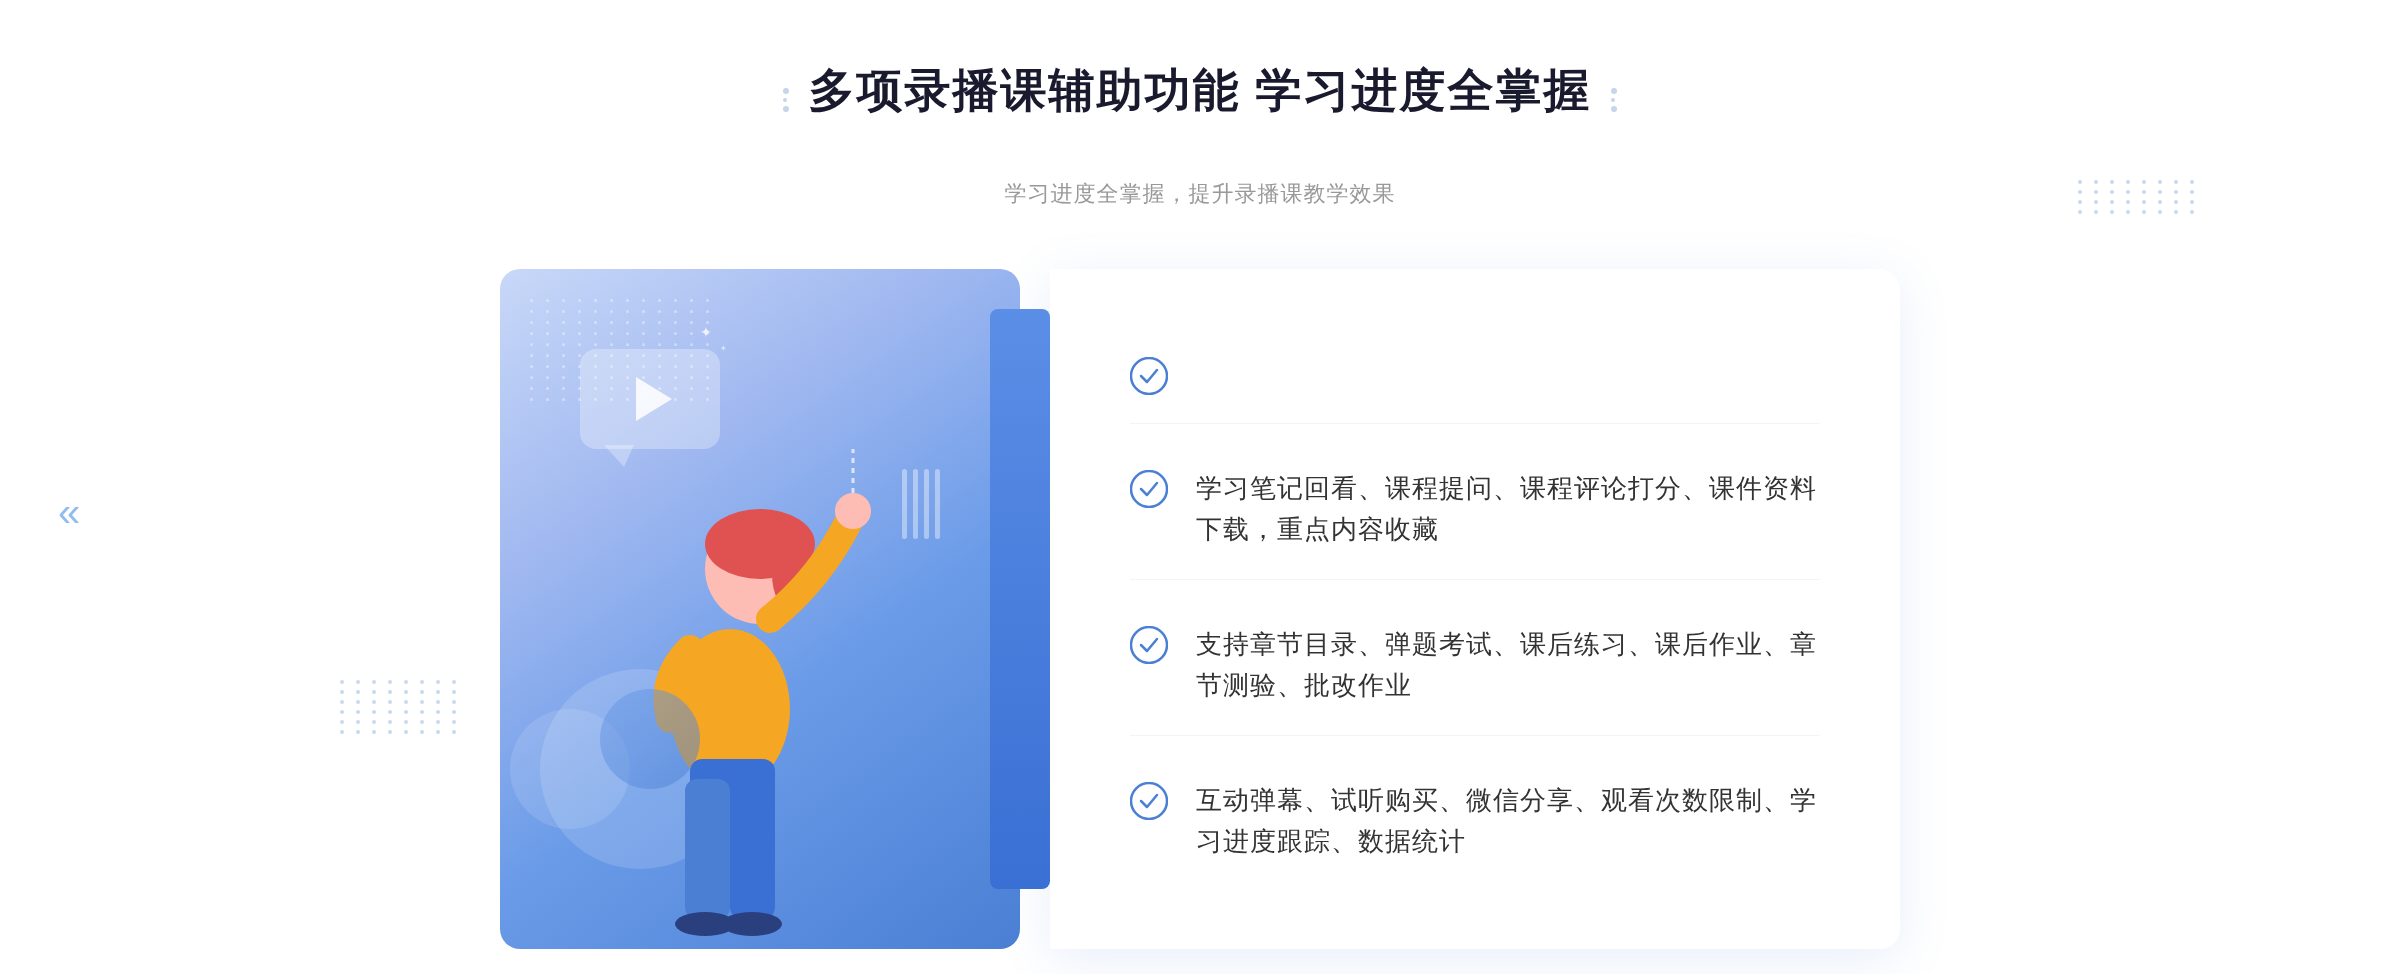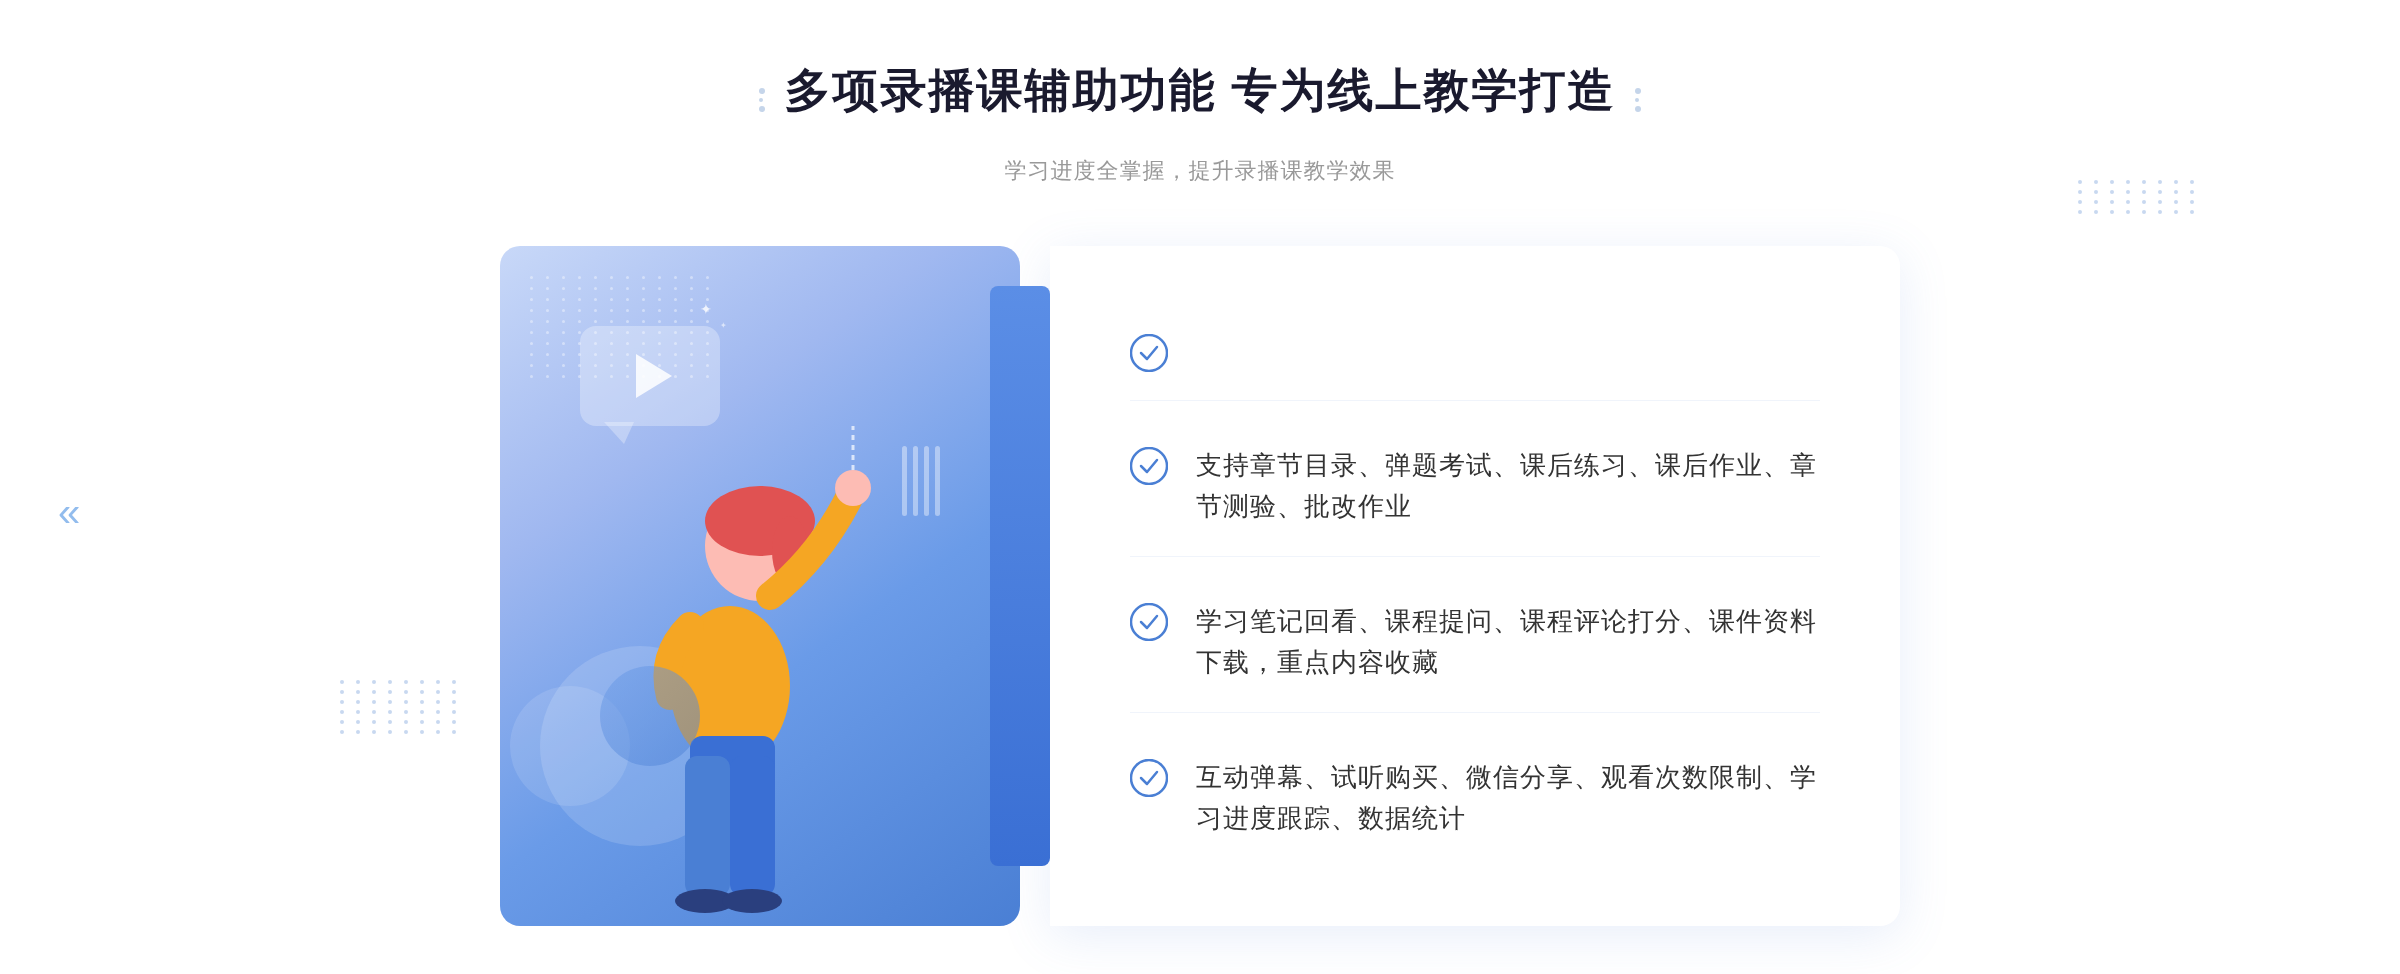--- a/index.html
+++ b/index.html
@@ -64,20 +64,21 @@
       text-align: center;
       margin-bottom: 18px;
     }
 
     .header-subtitle {
       font-size: 22px;
       color: #999999;
       text-align: right;
       margin-bottom: 60px;
       letter-spacing: 1px;
+      margin-top: 23px;
     }
 
     
     .main-content {
       display: flex;
       width: 1400px;
       align-items: stretch;
       position: relative;
     }
 
@@ -376,21 +377,21 @@
   </div>
 
   <div class="chevron-left">«</div>
 
   <div class="header-area">
     <div class="header-deco-dots">
       <span></span>
         <span></span>
         <span></span>
     </div>
-    <h1 class="header-title">多项录播课辅助功能 专为线上教学打造</h1>
+    <h1 class="header-title">多项录播课辅助功能 学习进度全掌握</h1>
     <div class="header-deco-dots">
       <span></span>
         <span></span>
         <span></span>
     </div>
   </div>
 
   <p class="header-subtitle">学习进度全掌握，提升录播课教学效果</p>
 
   <div class="main-content">
@@ -570,43 +571,43 @@
 
     </div>
 
     <div class="features-panel">
 
       <div class="feature-item">
         <svg class="check-icon" viewBox="0 0 38 38" xmlns="http://www.w3.org/2000/svg">
           <circle cx="19" cy="19" r="18" fill="none" stroke="#4a7fd4" stroke-width="2.5"></circle>
           <polyline points="11,19 17,25 27,13" fill="none" stroke="#4a7fd4" stroke-width="2.5" stroke-linecap="round" stroke-linejoin="round"></polyline>
         </svg>
+      </div>
+
+      <div class="feature-item">
+        <svg class="check-icon" viewBox="0 0 38 38" xmlns="http://www.w3.org/2000/svg">
+          <circle cx="19" cy="19" r="18" fill="none" stroke="#4a7fd4" stroke-width="2.5"></circle>
+          <polyline points="11,19 17,25 27,13" fill="none" stroke="#4a7fd4" stroke-width="2.5" stroke-linecap="round" stroke-linejoin="round"></polyline>
+        </svg>
+        <span class="feature-text">学习笔记回看、课程提问、课程评论打分、课件资料下载，重点内容收藏</span>
       </div>
 
       <div class="feature-item">
         <svg class="check-icon" viewBox="0 0 38 38" xmlns="http://www.w3.org/2000/svg">
           <circle cx="19" cy="19" r="18" fill="none" stroke="#4a7fd4" stroke-width="2.5"></circle>
           <polyline points="11,19 17,25 27,13" fill="none" stroke="#4a7fd4" stroke-width="2.5" stroke-linecap="round" stroke-linejoin="round"></polyline>
         </svg>
         <span class="feature-text">支持章节目录、弹题考试、课后练习、课后作业、章节测验、批改作业</span>
       </div>
 
       <div class="feature-item">
         <svg class="check-icon" viewBox="0 0 38 38" xmlns="http://www.w3.org/2000/svg">
           <circle cx="19" cy="19" r="18" fill="none" stroke="#4a7fd4" stroke-width="2.5"></circle>
           <polyline points="11,19 17,25 27,13" fill="none" stroke="#4a7fd4" stroke-width="2.5" stroke-linecap="round" stroke-linejoin="round"></polyline>
         </svg>
-        <span class="feature-text">学习笔记回看、课程提问、课程评论打分、课件资料下载，重点内容收藏</span>
-      </div>
-
-      <div class="feature-item">
-        <svg class="check-icon" viewBox="0 0 38 38" xmlns="http://www.w3.org/2000/svg">
-          <circle cx="19" cy="19" r="18" fill="none" stroke="#4a7fd4" stroke-width="2.5"></circle>
-          <polyline points="11,19 17,25 27,13" fill="none" stroke="#4a7fd4" stroke-width="2.5" stroke-linecap="round" stroke-linejoin="round"></polyline>
-        </svg>
         <span class="feature-text">互动弹幕、试听购买、微信分享、观看次数限制、学习进度跟踪、数据统计</span>
       </div>
 
     </div>
 
   </div>
 
 </div>
 
 </body></html>

